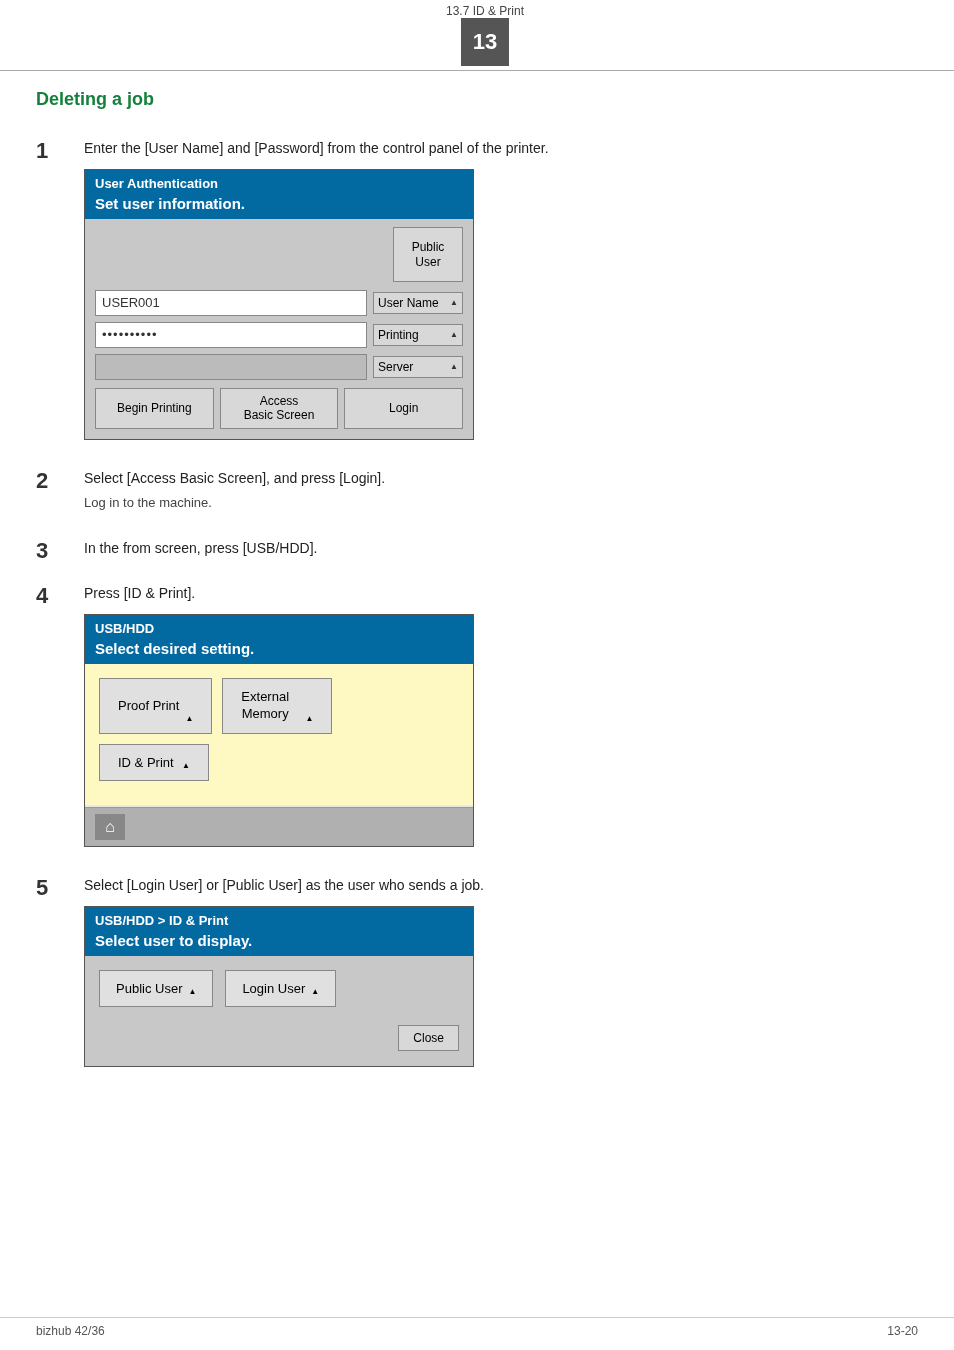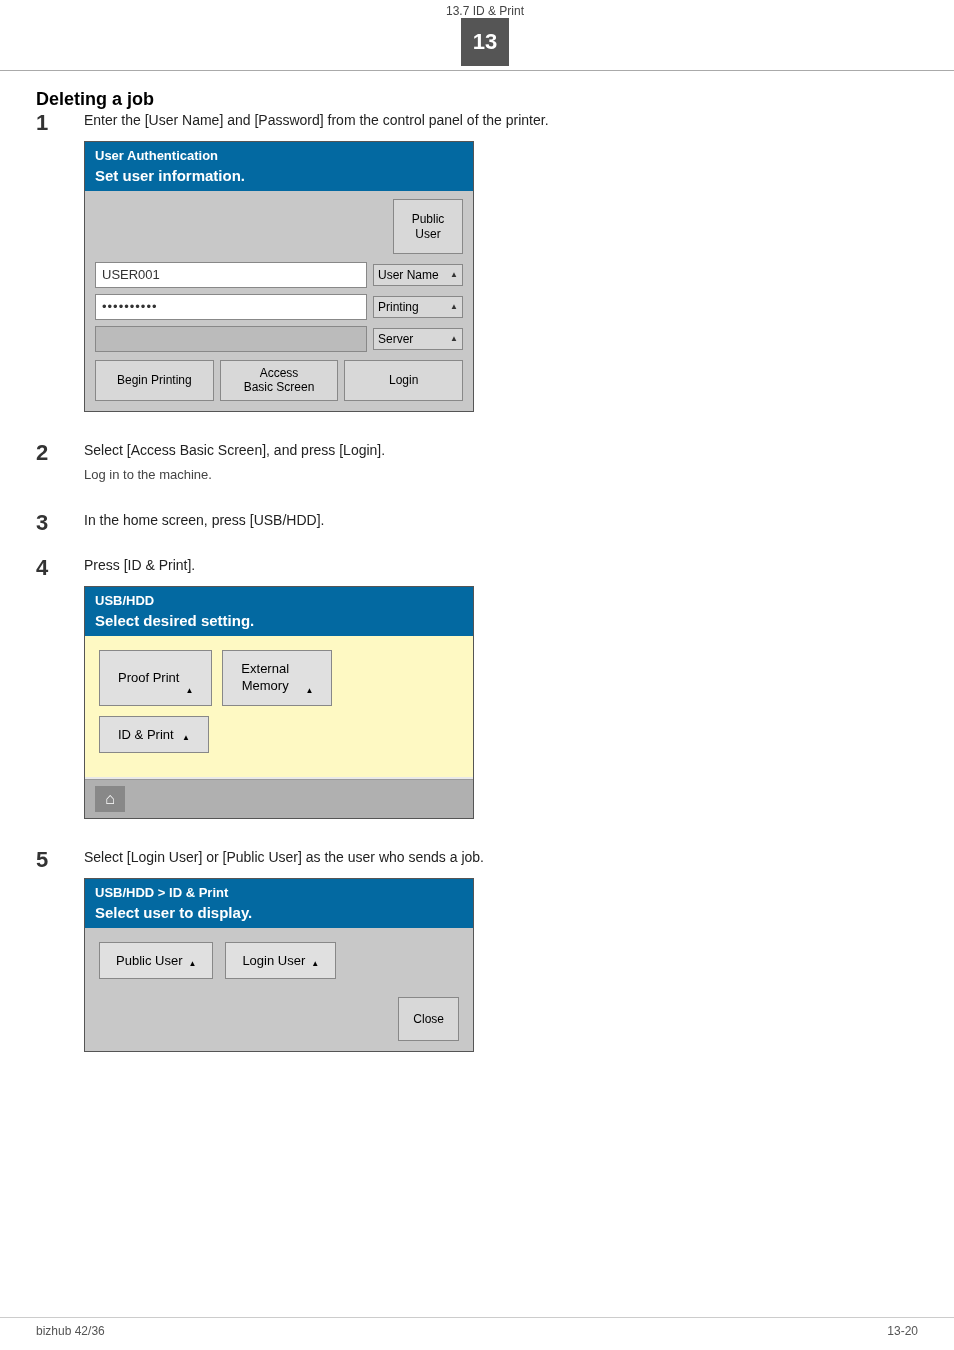--- a/index.html
+++ b/index.html
@@ -41,22 +41,22 @@
 
     
     .main-content {
       padding: 18px 36px 36px 36px;
     }
 
     
     .section-title {
       font-size: 18px;
       font-weight: bold;
-      margin-bottom: 0;
-      color: #000000;
+      margin-bottom: 28px;
+      color: #15803d;
     }
 
     
     .step {
       display: flex;
       margin-bottom: 18px;
       align-items: flex-start;
     }
     .step-number {
       font-size: 22px;
@@ -244,21 +244,21 @@
     }
     .select-footer {
       display: flex;
       justify-content: flex-end;
       padding: 6px 0 0 0;
     }
     .close-btn {
       background: #d8d8d8;
       border: 1px solid #888;
       font-size: 12px;
-      padding: 14px 14px;
+      padding: 5px 14px;
       cursor: pointer;
     }
 
     
     .page-footer {
       position: absolute;
       bottom: 12px;
       left: 0;
       right: 0;
       display: flex;
@@ -346,21 +346,21 @@
     <div class="step-number">2</div>
     <div class="step-content">
       <div class="step-text">Select [Access Basic Screen], and press [Login].</div>
       <div class="step-sub">Log in to the machine.</div>
     </div>
   </div>
 
   <div class="step">
     <div class="step-number">3</div>
     <div class="step-content">
-      <div class="step-text">In the home screen, press [USB/HDD].</div>
+      <div class="step-text">In the from screen, press [USB/HDD].</div>
     </div>
   </div>
 
   <div class="step">
     <div class="step-number">4</div>
     <div class="step-content">
       <div class="step-text">Press [ID &amp; Print].</div>
 
       <div class="ui-panel">
         <div class="ui-panel-header">

